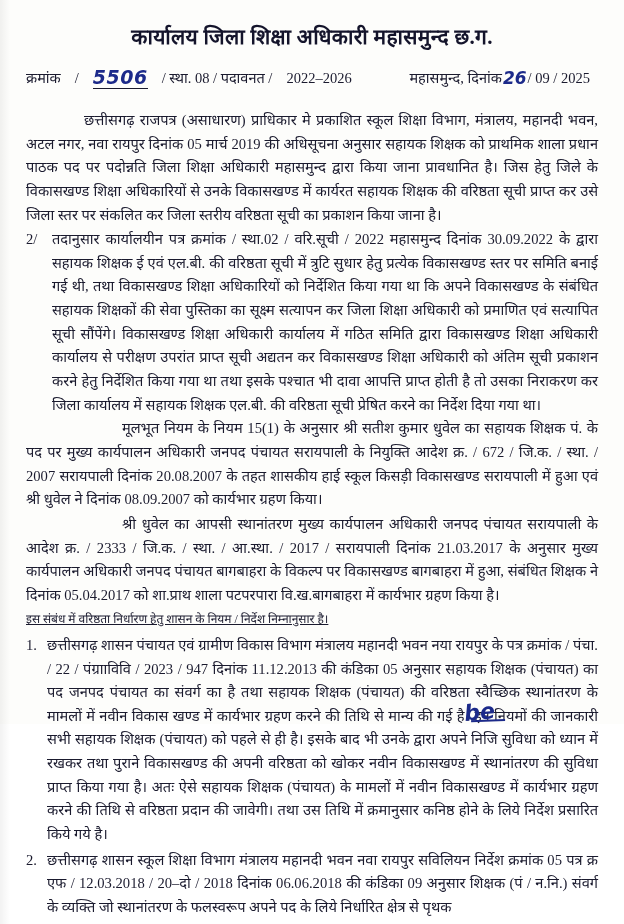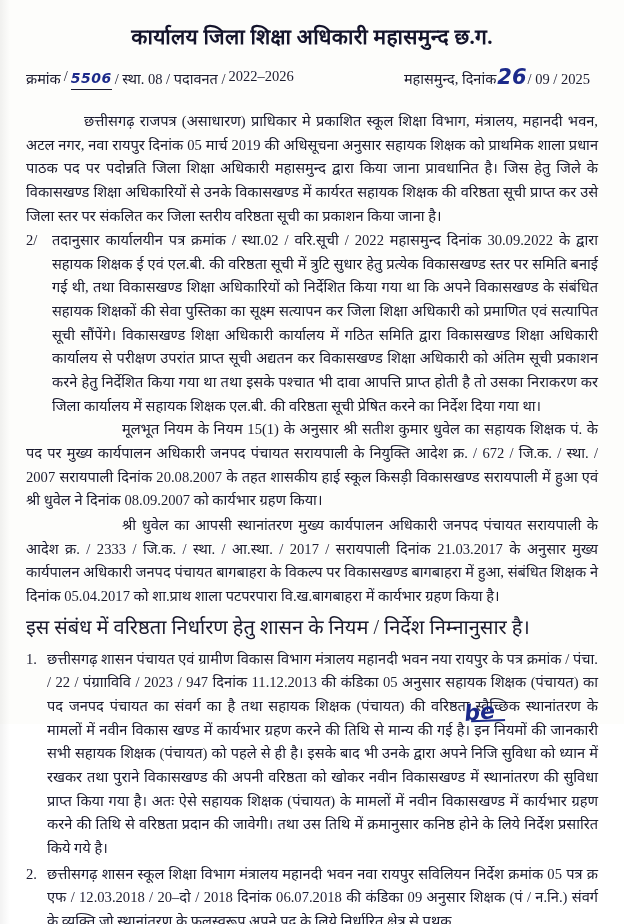--- a/index.html
+++ b/index.html
@@ -33,45 +33,46 @@
   }
   .meta-row {
     display: flex;
     align-items: flex-end;
     justify-content: space-between;
     margin-top: 14px;
     font-size: 14.5px;
   }
   .meta-left {
     display: flex;
-    gap: 3px;
+    align-items: flex-end;
+    gap: 14px;
     white-space: nowrap;
   }
   .meta-right {
     display: flex;
     align-items: flex-end;
     gap: 1px;
     white-space: nowrap;
     padding-right: 8px;
   }
   .hand {
     font-family: "DejaVu Sans", sans-serif;
     color: #1c2a8a;
     font-weight: bold;
-    font-size: 14px;
+    font-size: 19px;
     font-style: italic;
     letter-spacing: 0.5px;
     transform: translateY(2px);
     display: inline-block;
   }
   .hand-sm {
     font-family: "DejaVu Sans", sans-serif;
     color: #1c2a8a;
     font-weight: bold;
-    font-size: 21px;
+    font-size: 17px;
     font-style: italic;
     display: inline-block;
     transform: translateY(1px);
   }
   .order-line {
     text-align: center;
     font-size: 15px;
     font-weight: bold;
     margin-top: -14px;
     padding-left: 40px;
@@ -118,22 +119,23 @@
   .list-item .bullet {
     flex: 0 0 auto;
     width: 14px;
     text-align: left;
   }
   .list-item .content {
     flex: 1 1 auto;
     text-align: justify;
   }
   .rule-heading {
-    font-size: 20px;
+    font-size: 12px;
     margin: 3px 0 2px 0;
+    text-decoration: underline;
   }
   .sig {
     position: absolute;
     right: 120px;
     bottom: 2px;
     font-family: "DejaVu Sans", sans-serif;
     color: #1c2a8a;
     font-size: 22px;
     font-style: italic;
     font-weight: bold;
@@ -203,21 +205,21 @@
 
     <div class="list-block">
 
       <div class="list-item">
         <span class="bullet">1.</span>
         <span class="content">छत्तीसगढ़ शासन पंचायत एवं ग्रामीण विकास विभाग मंत्रालय महानदी भवन नया रायपुर के पत्र क्रमांक / पंचा. / 22 / पंग्रााविवि / 2023 / 947 दिनांक 11.12.2013 की कंडिका 05 अनुसार सहायक शिक्षक (पंचायत) का पद जनपद पंचायत का संवर्ग का है तथा सहायक शिक्षक (पंचायत) की वरिष्ठता स्वैच्छिक स्थानांतरण के मामलों में नवीन विकास खण्ड में कार्यभार ग्रहण करने की तिथि से मान्य की गई है। इन नियमों की जानकारी सभी सहायक शिक्षक (पंचायत) को पहले से ही है। इसके बाद भी उनके द्वारा अपने निजि सुविधा को ध्यान में रखकर तथा पुराने विकासखण्ड की अपनी वरिष्ठता को खोकर नवीन विकासखण्ड में स्थानांतरण की सुविधा प्राप्त किया गया है। अतः ऐसे सहायक शिक्षक (पंचायत) के मामलों में नवीन विकासखण्ड में कार्यभार ग्रहण करने की तिथि से वरिष्ठता प्रदान की जावेगी। तथा उस तिथि में क्रमानुसार कनिष्ठ होने के लिये निर्देश प्रसारित किये गये है।</span>
       </div>
 
       <div class="list-item">
         <span class="bullet">2.</span>
-        <span class="content">छत्तीसगढ़ शासन स्कूल शिक्षा विभाग मंत्रालय महानदी भवन नवा रायपुर सविलियन निर्देश क्रमांक 05 पत्र क्र एफ / 12.03.2018 / 20–दो / 2018 दिनांक 06.07.2018 की कंडिका 09 अनुसार शिक्षक (पं / न.नि.) संवर्ग के व्यक्ति जो स्थानांतरण के फलस्वरूप अपने पद के लिये निर्धारित क्षेत्र से पृथक</span>
+        <span class="content">छत्तीसगढ़ शासन स्कूल शिक्षा विभाग मंत्रालय महानदी भवन नवा रायपुर सविलियन निर्देश क्रमांक 05 पत्र क्र एफ / 12.03.2018 / 20–दो / 2018 दिनांक 06.06.2018 की कंडिका 09 अनुसार शिक्षक (पं / न.नि.) संवर्ग के व्यक्ति जो स्थानांतरण के फलस्वरूप अपने पद के लिये निर्धारित क्षेत्र से पृथक</span>
       </div>
 
     </div>
 
   </div>
 
   <div class="sig">be</div>
 
 </div>
 

